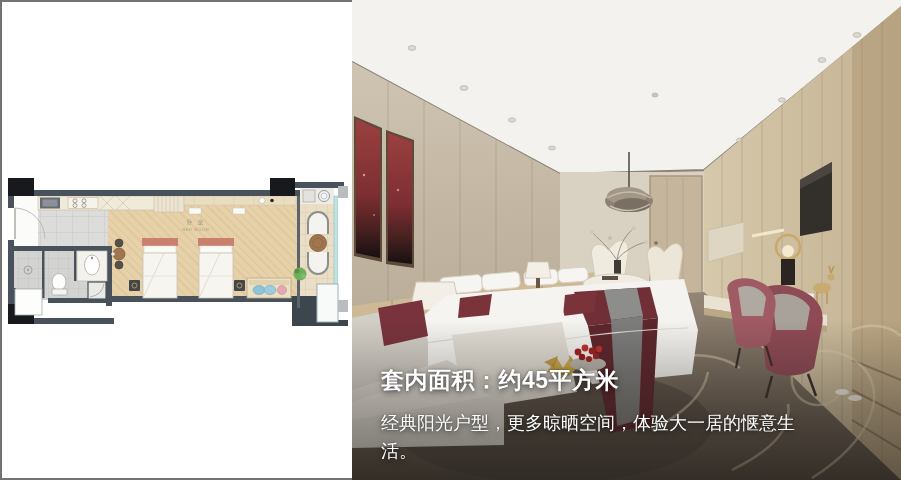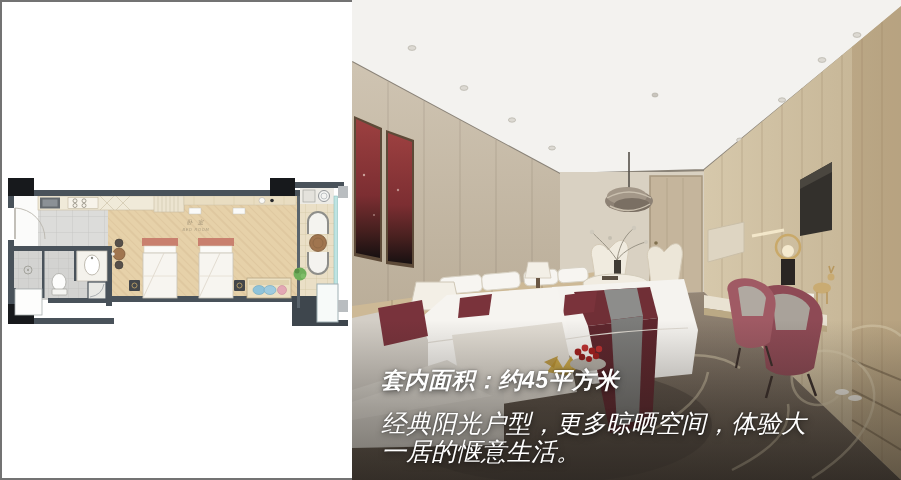--- a/index.html
+++ b/index.html
@@ -1,31 +1,30 @@
 <!DOCTYPE html>
 <html><head>
 <meta charset="utf-8">
 <style>
   html,body{margin:0;padding:0;background:#ffffff;}
   .canvas{
     position:relative;width:901px;height:480px;background:#ffffff;overflow:hidden;
     box-shadow:inset 0 0 0 2px #737373;
     font-family:"Liberation Sans", sans-serif;
-    font-style:italic;
   }
   .plan-panel{position:absolute;left:8px;top:168px;width:340px;height:164px;}
   .plan-panel svg{display:block;width:100%;height:100%;}
   .photo-panel{position:absolute;left:352px;top:0;width:549px;height:480px;}
   .photo-panel svg{display:block;width:100%;height:100%;}
   .caption{
     position:absolute;left:29px;top:365px;color:#ffffff;
     text-shadow:0 2px 6px rgba(0,0,0,.6), 0 0 2px rgba(0,0,0,.4);
   }
   .caption-title{font-size:23px;font-weight:700;letter-spacing:.5px;}
-  .caption-desc{margin-top:14px;font-size:25px;line-height:27.5px;width:445px;}
+  .caption-desc{margin-top:14px;font-size:18px;line-height:27.5px;width:445px;}
   .lblcn{font-size:5.5px;letter-spacing:2px;fill:#a09276;}
   .lblen{font-size:3.8px;letter-spacing:.8px;fill:#a89a7e;}
 </style>
 </head>
 <body>
 
 <div class="canvas">
 
   <div class="plan-panel">
     <svg viewBox="0 0 340 164" xmlns="http://www.w3.org/2000/svg">

